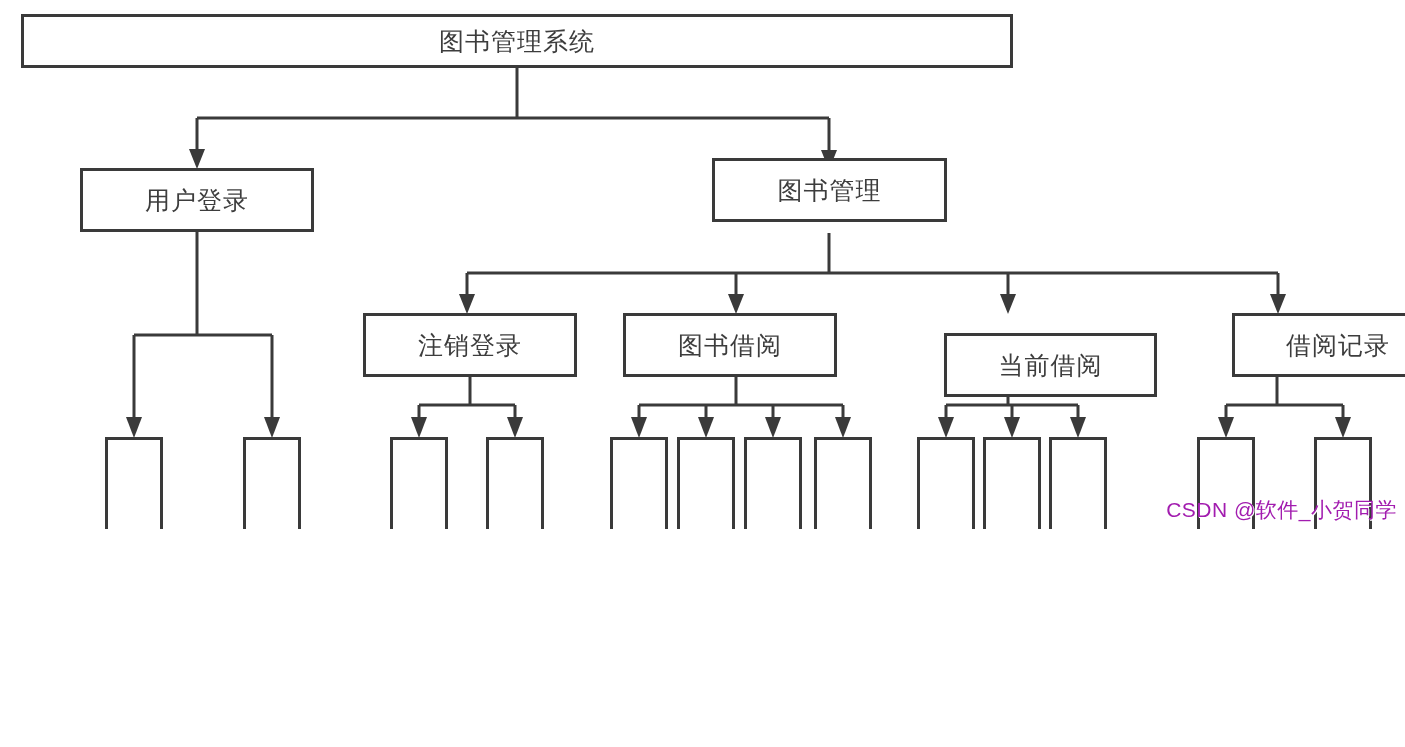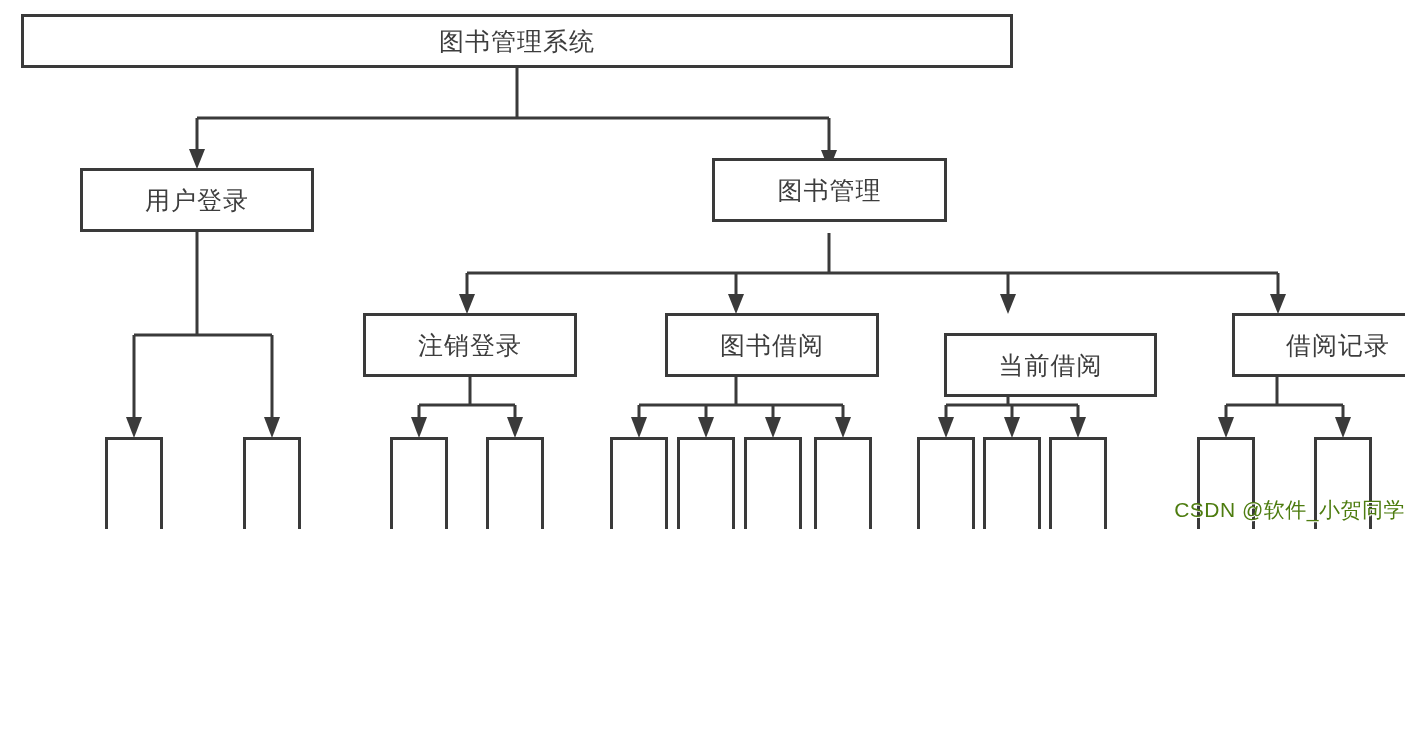--- a/index.html
+++ b/index.html
@@ -44,24 +44,24 @@
     top: 437px;
     width: 58px;
     height: 298px;
     writing-mode: vertical-rl;
     text-orientation: mixed;
     letter-spacing: 5px;
     line-height: 1;
   }
   .watermark {
     position: absolute;
-    right: 0;
+    right: 8px;
     bottom: 5px;
     font-size: 21px;
-    color: #4d7c0f;
+    color: #a21caf;
     letter-spacing: 0.5px;
     text-shadow: 1px 1px 0 #ffffff;
     white-space: nowrap;
   }
 </style>
 </head>
 <body>
 
 <div class="canvas">
 
@@ -100,21 +100,21 @@
     <polygon points="1218,417 1234,417 1226,438"></polygon>
     <polygon points="1335,417 1351,417 1343,438"></polygon>
   </svg>
 
   <div class="node hbox root-box" style="left:21px; top:14px; width:992px;">图书管理系统</div>
 
   <div class="node hbox" style="left:80px; top:168px; width:234px;">用户登录</div>
   <div class="node hbox" style="left:712px; top:158px; width:235px;">图书管理</div>
 
   <div class="node hbox" style="left:363px; top:313px; width:214px;">注销登录</div>
-  <div class="node hbox" style="left:665px; top:313px; width:214px;text-align:right;">图书借阅</div>
+  <div class="node hbox" style="left:623px; top:313px; width:214px;text-align:right;">图书借阅</div>
   <div class="node hbox" style="left:944px; top:313px; width:213px;margin-top:20px;">当前借阅</div>
   <div class="node hbox" style="left:1232px; top:313px; width:212px;">借阅记录</div>
 
   <div class="node vbox" style="left:105px;">用户登录</div>
   <div class="node vbox" style="left:243px;">注销登录</div>
 
   <div class="node vbox" style="left:390px;">查询图书</div>
   <div class="node vbox" style="left:486px;">借阅图书</div>
 
   <div class="node vbox" style="left:610px;">查询图书</div>

